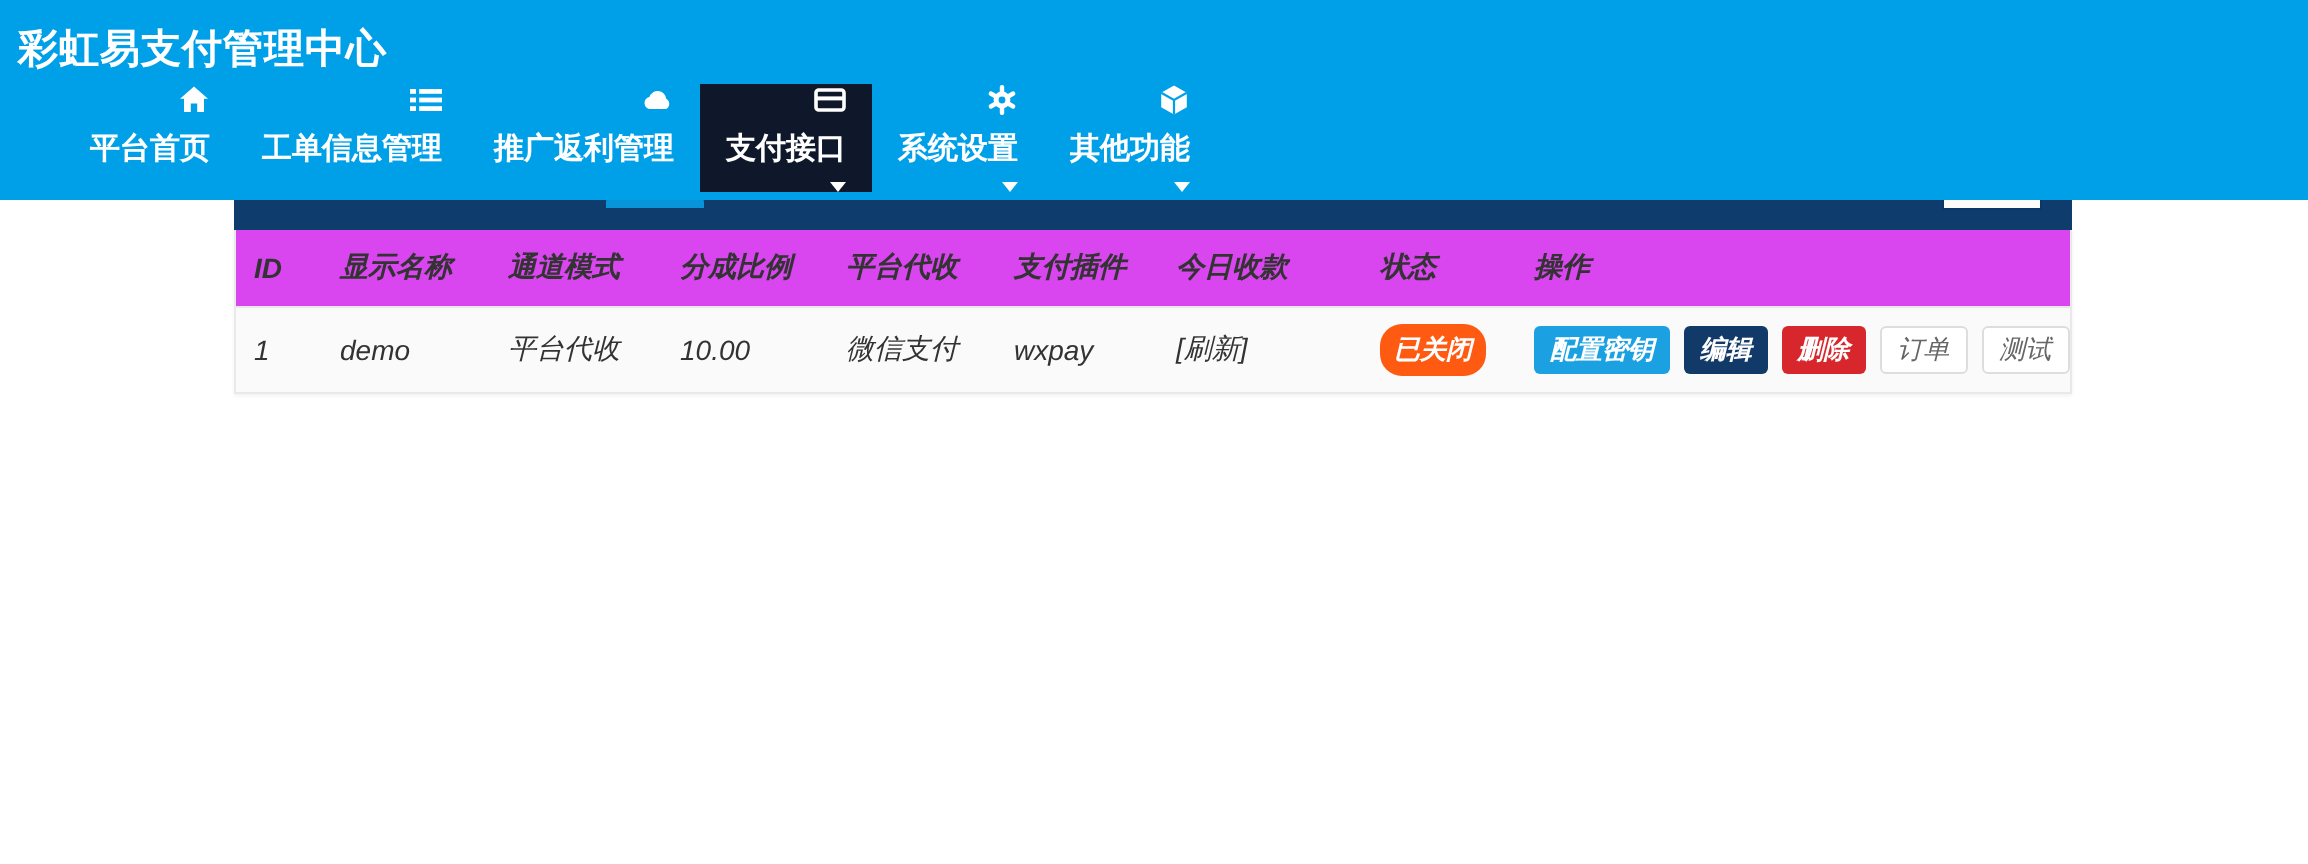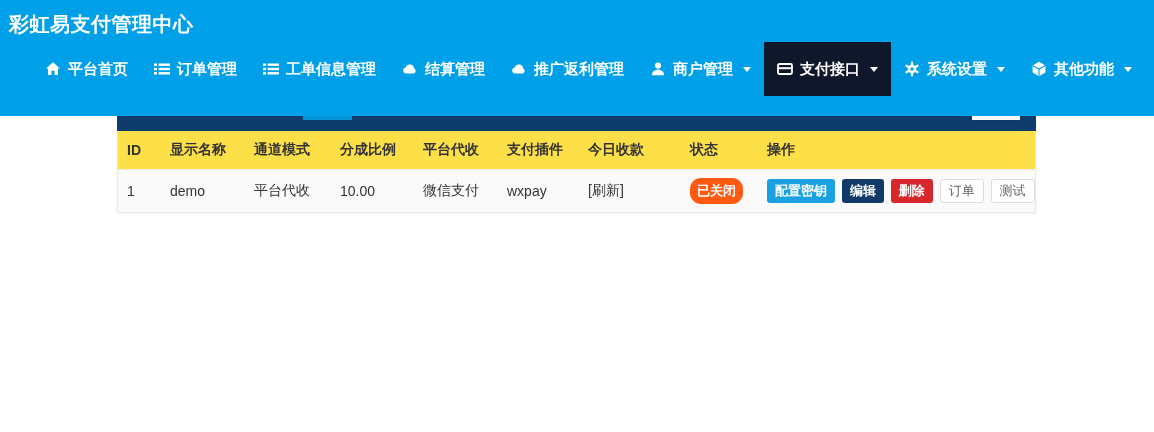--- a/index.html
+++ b/index.html
@@ -2,39 +2,39 @@
 <html><head>
 <meta charset="utf-8">
 <style>
   html,body{margin:0;padding:0;background:#fff;}
   body{
     width:1154px;height:432px;overflow:hidden;
     font-family:"Liberation Sans","DejaVu Sans",sans-serif;
     -webkit-font-smoothing:antialiased;
   }
   
-  .topbar{background:#00A0E9;height:116px;position:relative;z-index:2;}
+  .topbar{background:#00A0E9;height:100px;position:relative;z-index:2;}
   .brand{color:#fff;font-size:20px;font-weight:bold;padding:11px 0 0 9px;letter-spacing:.5px;}
   .mainnav{position:absolute;left:32px;top:42px;height:54px;display:flex;align-items:stretch;}
-  .nav-item{display:flex;align-items:center;gap:7px;padding:0 13px;color:#fff;
-    font-size:15px;font-weight:bold;cursor:pointer;white-space:nowrap;}
+  .nav-item{display:flex;align-items:flex-end;gap:7px;padding:0 13px;color:#fff;
+    font-size:15px;font-weight:bold;cursor:pointer;white-space:nowrap;flex-direction:column;}
   .nav-item.active{background:#0f172a;}
   .nav-item .ico{display:inline-flex;width:16px;height:16px;align-items:center;justify-content:center;}
   .caret{width:0;height:0;border-left:4px solid transparent;border-right:4px solid transparent;
     border-top:5px solid #fff;margin-left:3px;}
   
   .content{margin-left:117px;width:919px;position:relative;}
   .strip{height:15px;background:#0D3C6D;position:relative;}
   .peek-blue{position:absolute;left:186px;top:-2px;width:49px;height:6px;
     background:#0894D8;border-radius:3px 3px 0 0;}
   .peek-white{position:absolute;left:855px;top:-3px;width:48px;height:7px;
     background:#fcfcfc;border-radius:3px 3px 0 0;box-shadow:0 0 0 1px rgba(0,0,0,0.05);}
   
   .panel{border:1px solid #e9e9e9;border-top:none;box-shadow:0 1px 2px rgba(0,0,0,.06);}
-  table{width:100%;border-collapse:collapse;font-size:14px;color:#333;background:#fde047;table-layout:fixed;}
+  table{width:100%;border-collapse:collapse;font-size:14px;color:#333;background:#d946ef;table-layout:fixed;font-style:italic;}
   th{ text-align:left;font-weight:bold;padding:10px 4px 10px 9px;border-bottom:1px solid #e8e8e8;white-space:nowrap;}
   td{ padding:8px 4px 8px 9px;background:#fafafa;vertical-align:middle;white-space:nowrap;}
   .badge-status{display:inline-block;background:#FF5A11;color:#fff;font-size:13px;font-weight:bold;
     padding:4px 7px;border-radius:11px;cursor:pointer;}
   .btn{display:inline-block;padding:5px 8px;border-radius:3px;font-size:13px;
     margin-right:3px;cursor:pointer;line-height:14px;}
   .btn-blue{background:#1BA1E2;color:#fff;font-weight:bold;}
   .btn-navy{background:#123A68;color:#fff;font-weight:bold;}
   .btn-red{background:#D7262C;color:#fff;font-weight:bold;}
   .btn-plain{background:#fff;border:1px solid #ddd;color:#666;padding:4px 8px;}
@@ -50,76 +50,45 @@
 
     <div class="nav-item">
       <span class="ico">
         <svg width="16" height="16" viewBox="0 0 16 16">
             <path fill="#fff" d="M8 1.2 15 7.4h-2v6.6H9.6V9.8H6.4V14H3V7.4H1z"></path>
           </svg>
       </span>
       <span>平台首页</span>
     </div>
 
-    <div class="nav-item">
-      <span class="ico">
-        <svg width="16" height="16" viewBox="0 0 16 16" fill="#fff">
-            <rect x="0" y="2.5" width="3" height="2.4"></rect>
-            <rect x="4.6" y="2.5" width="11.4" height="2.4"></rect>
-            <rect x="0" y="6.8" width="3" height="2.4"></rect>
-            <rect x="4.6" y="6.8" width="11.4" height="2.4"></rect>
-            <rect x="0" y="11.1" width="3" height="2.4"></rect>
-            <rect x="4.6" y="11.1" width="11.4" height="2.4"></rect>
-          </svg>
-      </span>
-      <span>订单管理</span>
-    </div>
 
     <div class="nav-item">
       <span class="ico">
         <svg width="16" height="16" viewBox="0 0 16 16" fill="#fff">
             <rect x="0" y="2.5" width="3" height="2.4"></rect>
             <rect x="4.6" y="2.5" width="11.4" height="2.4"></rect>
             <rect x="0" y="6.8" width="3" height="2.4"></rect>
             <rect x="4.6" y="6.8" width="11.4" height="2.4"></rect>
             <rect x="0" y="11.1" width="3" height="2.4"></rect>
             <rect x="4.6" y="11.1" width="11.4" height="2.4"></rect>
           </svg>
       </span>
       <span>工单信息管理</span>
     </div>
 
-    <div class="nav-item">
-      <span class="ico">
-        <svg width="16" height="16" viewBox="0 0 16 16">
-            <path fill="#fff" d="M4.2 12.5a3 3 0 0 1-.5-5.95 4.3 4.3 0 0 1 8.4.8A2.9 2.9 0 0 1 12 12.5z"></path>
-          </svg>
-      </span>
-      <span>结算管理</span>
-    </div>
 
     <div class="nav-item">
       <span class="ico">
         <svg width="16" height="16" viewBox="0 0 16 16">
             <path fill="#fff" d="M4.2 12.5a3 3 0 0 1-.5-5.95 4.3 4.3 0 0 1 8.4.8A2.9 2.9 0 0 1 12 12.5z"></path>
           </svg>
       </span>
       <span>推广返利管理</span>
     </div>
 
-    <div class="nav-item">
-      <span class="ico">
-        <svg width="16" height="16" viewBox="0 0 16 16" fill="#fff">
-            <circle cx="8" cy="4.6" r="3.1"></circle>
-            <path d="M1.8 14.2a6.2 5.6 0 0 1 12.4 0z"></path>
-          </svg>
-      </span>
-      <span>商户管理</span>
-      <span class="caret"></span>
-    </div>
 
     <div class="nav-item active">
       <span class="ico">
         <svg width="16" height="16" viewBox="0 0 16 16">
             <rect x="1" y="3" width="14" height="10" rx="1.4" fill="none" stroke="#fff" stroke-width="1.8"></rect>
             <rect x="1.5" y="6.2" width="13" height="2" fill="#fff"></rect>
           </svg>
       </span>
       <span>支付接口</span>
       <span class="caret"></span>

